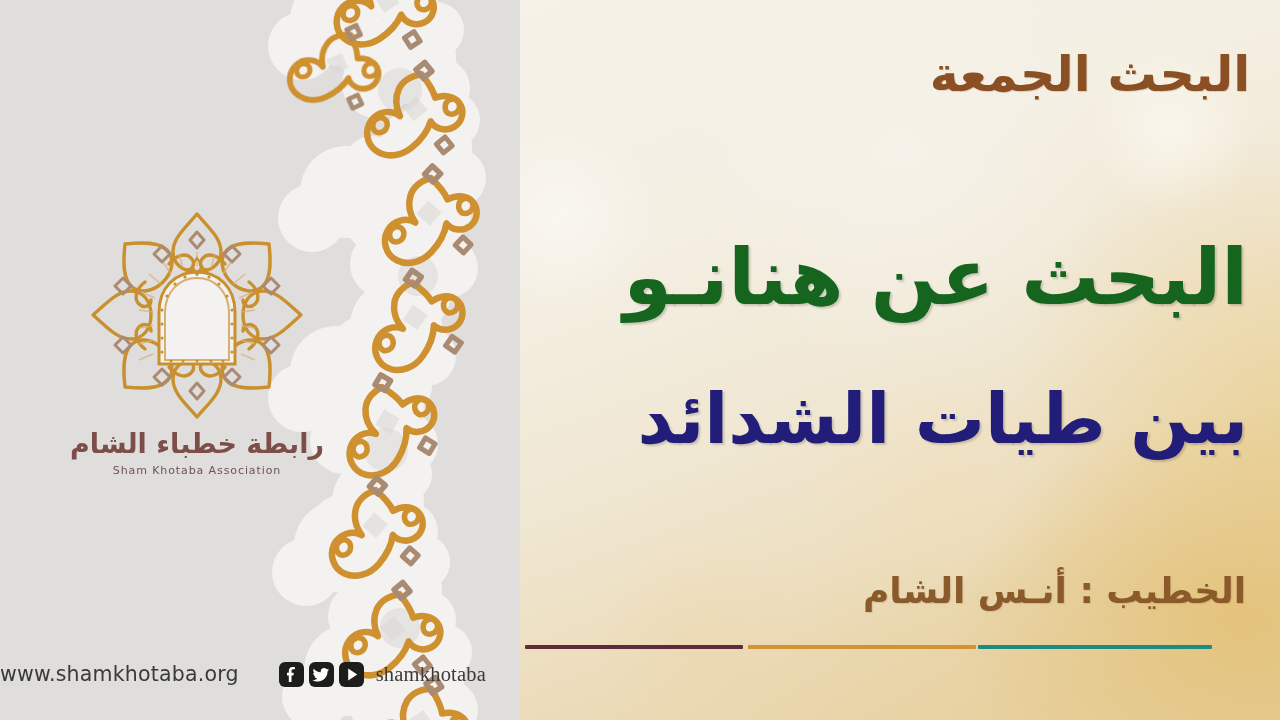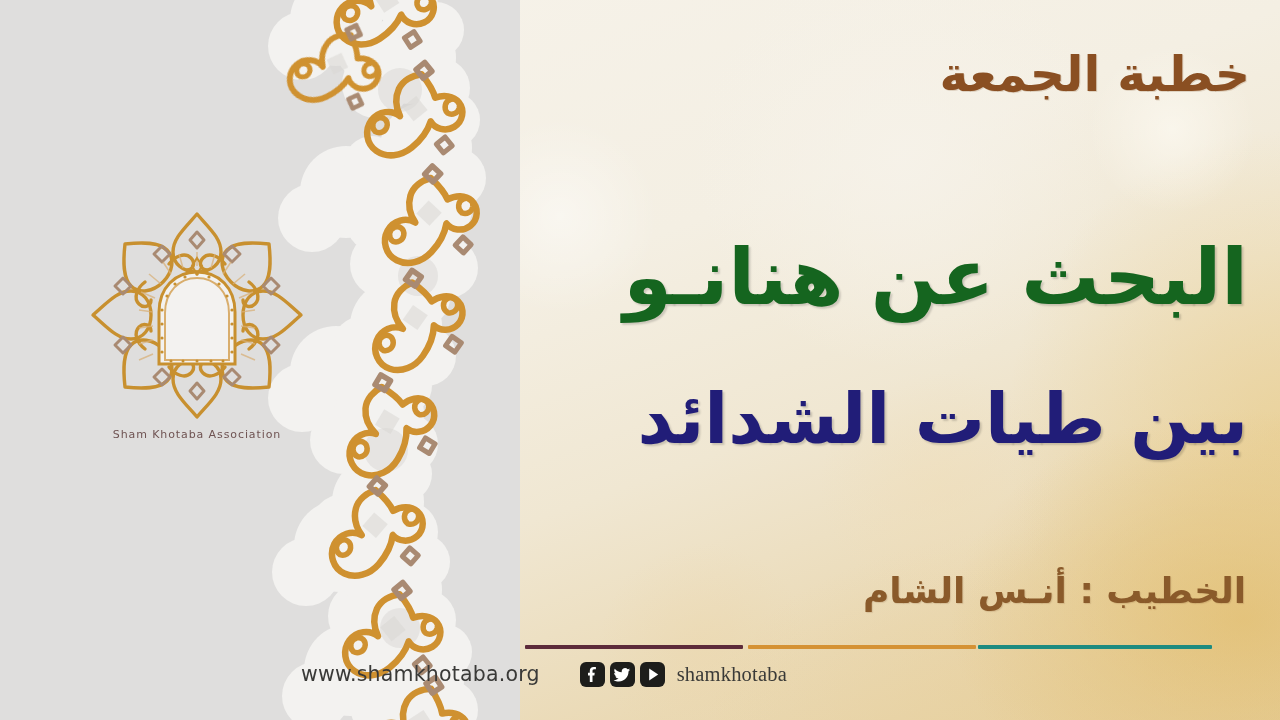--- a/index.html
+++ b/index.html
@@ -92,21 +92,21 @@
 
   
   .rules{position:absolute;left:0;top:645px;width:1280px;height:5px;}
   .rule{position:absolute;height:3.5px;border-radius:1px;top:0;}
   .rule-1{left:525px;width:218px;background:#5d2b3a;}
   .rule-2{left:748px;width:228px;background:#d59234;}
   .rule-3{left:978px;width:234px;background:#1d8b80;}
 
   .footer{
     position:absolute;left:0;top:657px;width:1088px;height:34px;
-    direction:ltr;display:flex;align-items:center;justify-content:center;
+    direction:ltr;display:flex;align-items:center;
     gap:0;
   }
   .site{
     font-size:20.5px;color:#3a3a38;letter-spacing:.2px;
     font-family:"DejaVu Sans","Liberation Sans",sans-serif;
   }
   .socials{display:flex;align-items:center;gap:5px;margin-left:40px;}
   .sicon{
     width:25px;height:25px;border-radius:6px;background:#1d1d1b;
     display:flex;align-items:center;justify-content:center;
@@ -268,24 +268,25 @@
           <circle cx="145" cy="144" r="1.6"></circle>
         <circle cx="84" cy="153" r="1.5"></circle>
           <circle cx="96" cy="153" r="1.5"></circle>
         <circle cx="110" cy="153" r="1.5"></circle>
           <circle cx="124" cy="153" r="1.5"></circle>
         <circle cx="136" cy="153" r="1.5"></circle>
       </g>
       <path d="M110,50 L115,58 L110,66 L105,58 Z" fill="none" stroke="#c8902f" stroke-width="2"></path>
     </svg>
 
+    <div class="logo-ar">رابطة خطباء الشام</div>
     <div class="logo-en">Sham Khotaba Association</div>
   </div>
 
-  <div class="kicker">خطبة الجمعة</div>
+  <div class="kicker">البحث الجمعة</div>
 
   <div class="title-line title-1">البحث عن هنانـو</div>
 
   <div class="title-line title-2">بين طيات الشدائد</div>
 
   <div class="speaker">الخطيب : أنـس الشام</div>
 
   <div class="rules">
     <span class="rule rule-1"></span>
     <span class="rule rule-2"></span>

